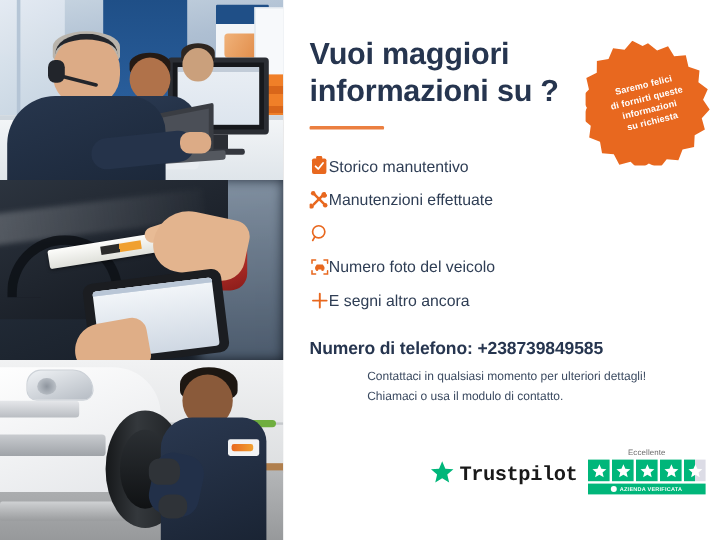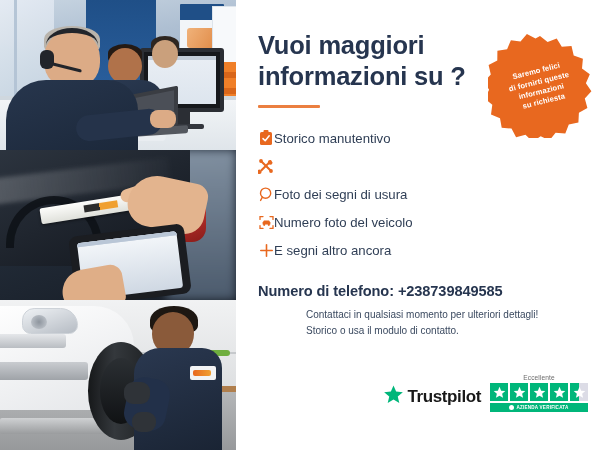--- a/index.html
+++ b/index.html
@@ -166,21 +166,21 @@
     align-items:center; justify-content:center; transform:rotate(-14deg);
     color:#fff; text-align:center; pointer-events:none;
   }
   .badge-ico{ margin-bottom:2px; }
   .badge-text{ font-size:7.6px; font-weight:bold; line-height:1.38; letter-spacing:.1px; }
 
   
   .tp{ position:absolute; right:12px; bottom:38px; display:flex; align-items:flex-end; gap:9px;}
   .tp-logo{ display:flex; align-items:center; gap:4px; padding-bottom:3px;}
   .tp-logo .star-g{ color:#00B67A; }
-  .tp-name{ color:#191919; font-size:17px; font-weight:bold; letter-spacing:-.4px;}
+  .tp-name{ color:#191919; font-size:17px; font-weight:bold; letter-spacing:-.4px;font-family:Liberation Mono, monospace;}
   .tp-right{ display:flex; flex-direction:column; align-items:center; gap:2px;}
   .tp-exc{ color:#6b6b6b; font-size:6.6px; letter-spacing:.1px;}
   .tp-stars{ display:flex; gap:2px;}
   .tp-star{ width:18px; height:18px; background:#00B67A; display:flex; align-items:center; justify-content:center;}
   .tp-star.half{ background:linear-gradient(90deg,#00B67A 52%,#dcdce6 52%); }
   .tp-star svg{ display:block; }
   .tp-verified{ background:#00B67A; color:#fff; font-size:4.6px; font-weight:bold;
       padding:2px 5px; display:flex; align-items:center; gap:2px; letter-spacing:.2px; width:100%;
       justify-content:center;}
   .tp-verified .chk{ width:5px;height:5px;border-radius:50%;background:#fff;display:inline-block;}
@@ -280,30 +280,30 @@
             <g stroke="#E8681F" stroke-width="2.1" stroke-linecap="round">
               <path d="M3.2 3.2 L12.6 12.6"></path>
               <path d="M12.6 3.2 L3.2 12.6"></path>
             </g>
             <circle cx="3" cy="3" r="1.9" fill="#E8681F"></circle>
             <circle cx="13" cy="13" r="1.9" fill="#E8681F"></circle>
             <path d="M12.4 2 A2.4 2.4 0 1 0 14.6 4.6 Z" fill="#E8681F"></path>
             <path d="M3.6 13.9 A2.2 2.2 0 1 1 1.6 11.6 Z" fill="#E8681F"></path>
           </svg>
         </span>
+        <span class="flabel">Manutenzioni effettuate</span>
       </li>
 
       <li class="feature">
         <span class="ficon">
           <svg width="15" height="15" viewBox="0 0 15 15">
             <circle cx="6.6" cy="6.2" r="5.1" fill="none" stroke="#E8681F" stroke-width="1.4"></circle>
             <path d="M3.4 10.2 L1.6 13.4" stroke="#E8681F" stroke-width="1.4" stroke-linecap="round"></path>
           </svg>
         </span>
-        <span class="flabel">Foto dei segni di usura</span>
       </li>
 
       <li class="feature">
         <span class="ficon">
           <svg width="15" height="15" viewBox="0 0 15 15">
             <g stroke="#E8681F" stroke-width="1.3" fill="none" stroke-linecap="round">
               <path d="M1 4.4 V1.6 H4"></path>
                 <path d="M11 1.6 H14 V4.4"></path>
               <path d="M14 10.6 V13.4 H11"></path>
                 <path d="M4 13.4 H1 V10.6"></path>
@@ -325,21 +325,21 @@
             </g>
           </svg>
         </span>
         <span class="flabel">E segni altro ancora</span>
       </li>
 
     </ul>
 
     <div class="phone">Numero di telefono: +238739849585</div>
     <div class="sub">Contattaci in qualsiasi momento per ulteriori dettagli!</div>
-    <div class="sub" style="margin-top:1px">Storico o usa il modulo di contatto.</div>
+    <div class="sub" style="margin-top:1px">Chiamaci o usa il modulo di contatto.</div>
 
     <div class="badge-wrap">
       <div class="badge">
         <svg width="104" height="104" viewBox="0 0 104 104">
           <path fill="#E8681F" d="
             M52 2 l7.6 6.1 9.1-3.6 5.1 8.3 9.7-.7 2.2 9.5 9.2 3.2 -.9 9.7 7.8 5.8 -3.9 8.9 5.5 8.1 -6.6 7.2 2.6 9.4 -8.5 4.8 -.5 9.8 -9.6 2 -3.5 9.1 -9.7-.9 -6.1 7.7 -8.8-4.1 -8.2 5.3 -7-6.8 -9.4 2.4 -4.6-8.6 -9.8-.8 -1.7-9.6 -9-3.7 1.3-9.7 -7.5-6.2 4.3-8.8 -5.2-8.3 6.9-6.9 -2.2-9.5 8.7-4.5 .1-9.8 9.7-1.6 3.8-9 9.6 1.2 6.4-7.4 8.6 4.4z"></path>
         </svg>
         <div class="badge-inner">
           <span class="badge-ico">
             <svg width="17" height="14" viewBox="0 0 17 14">

